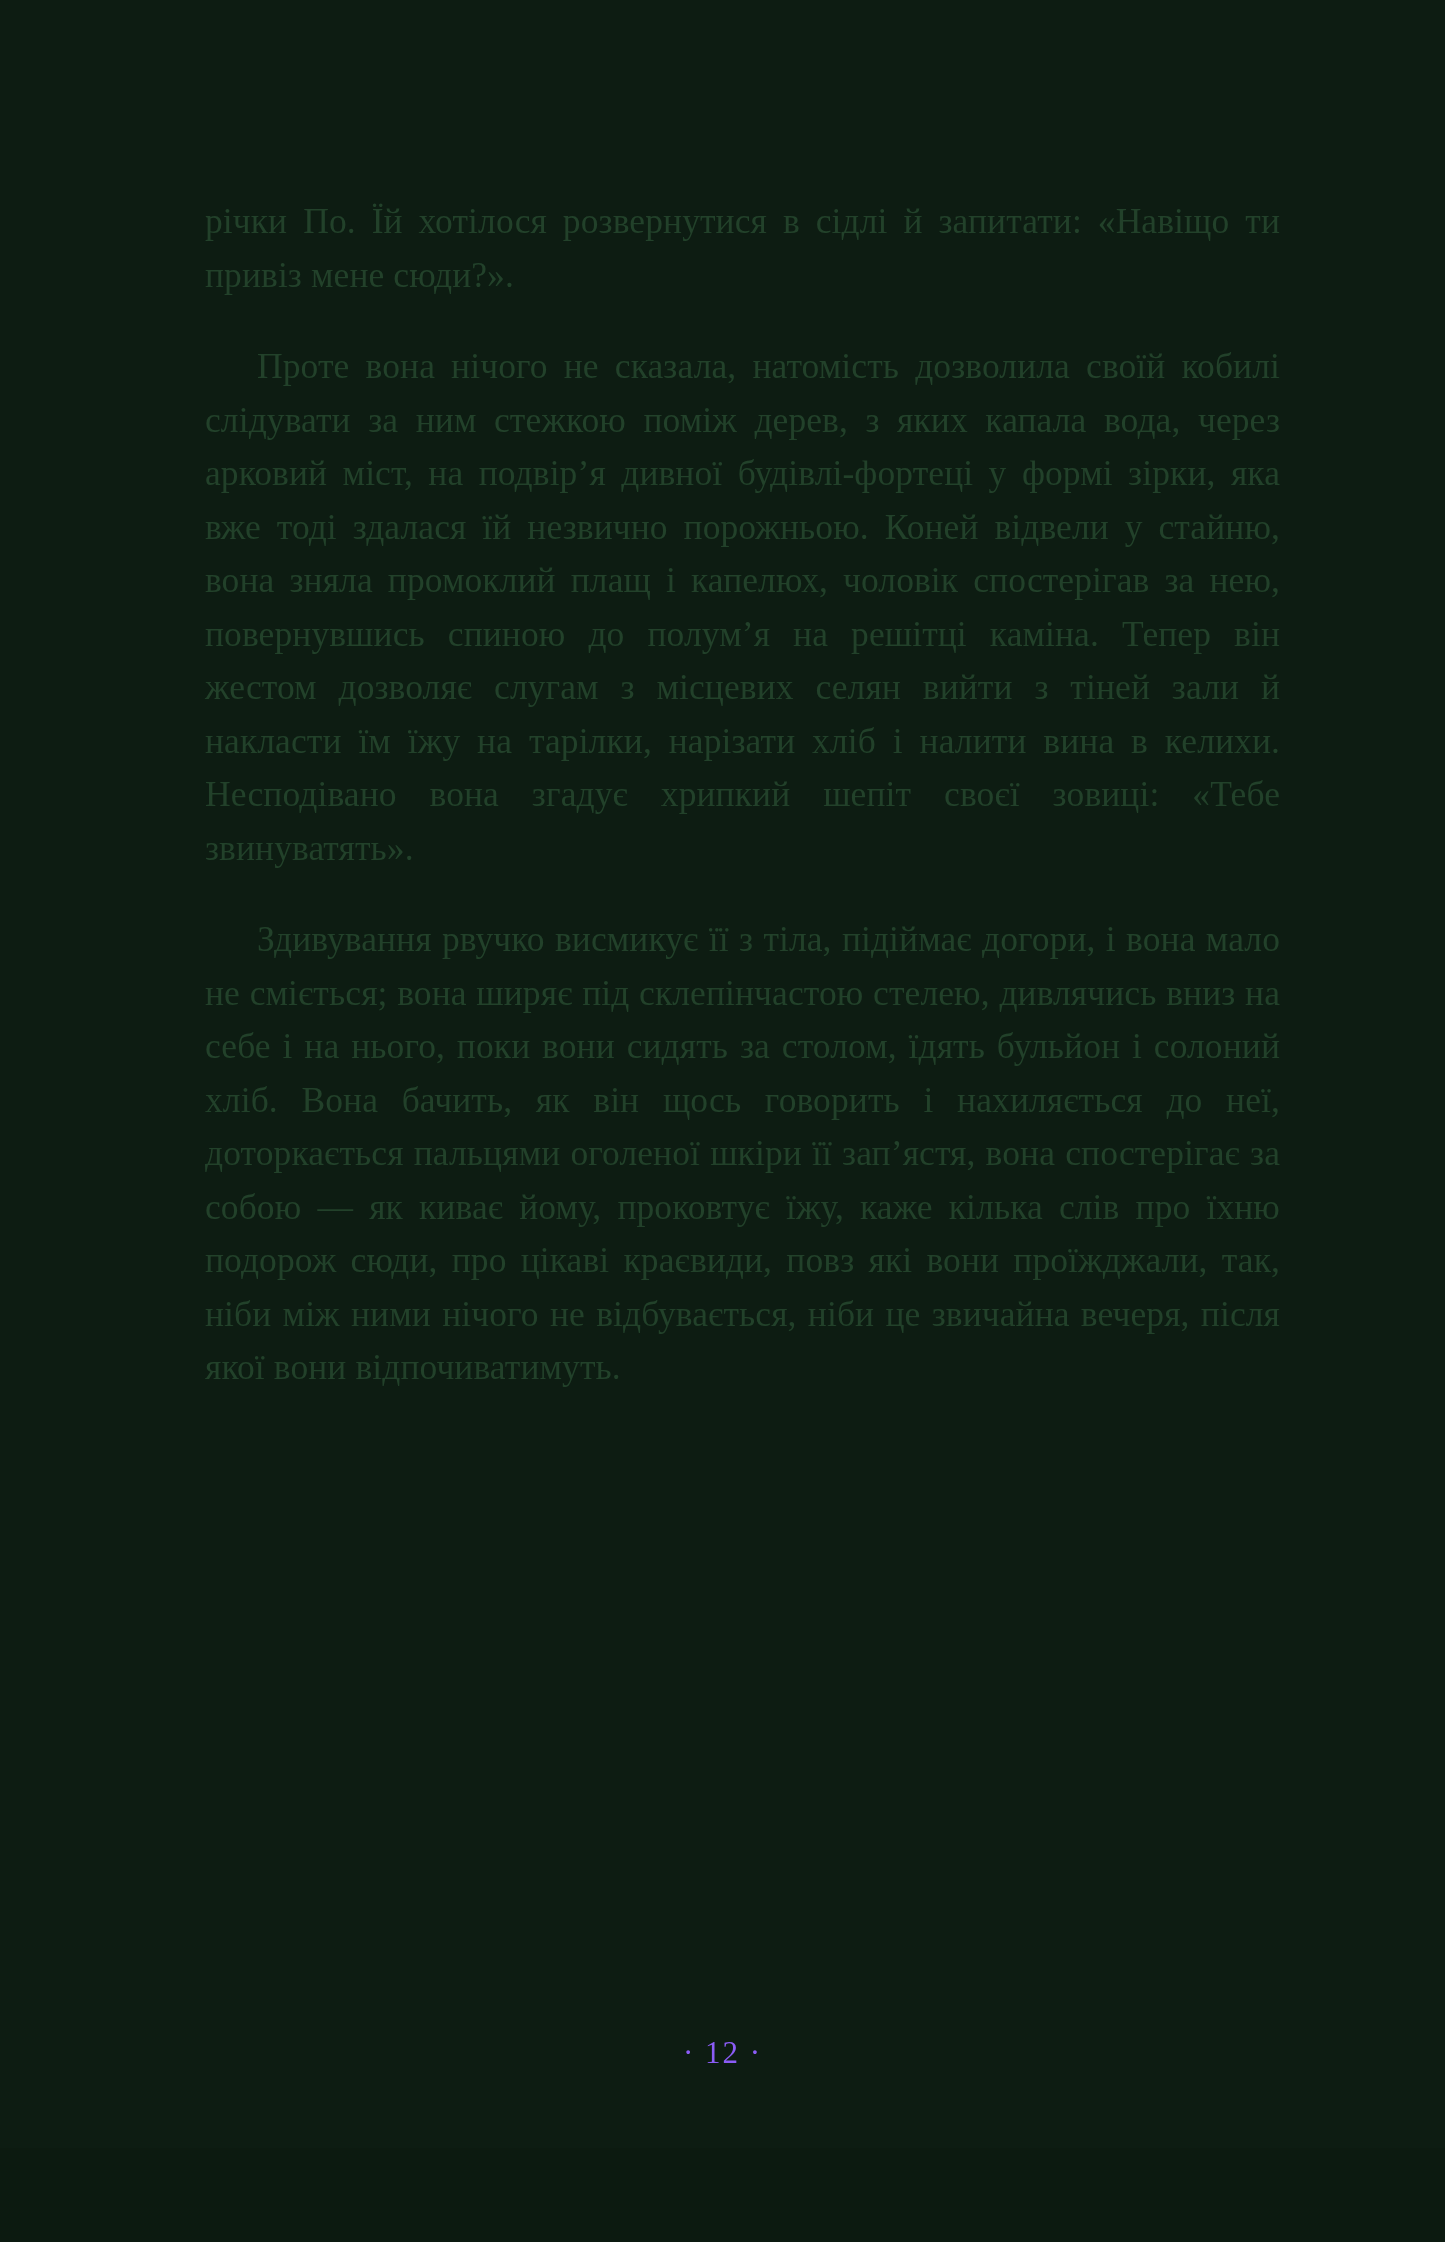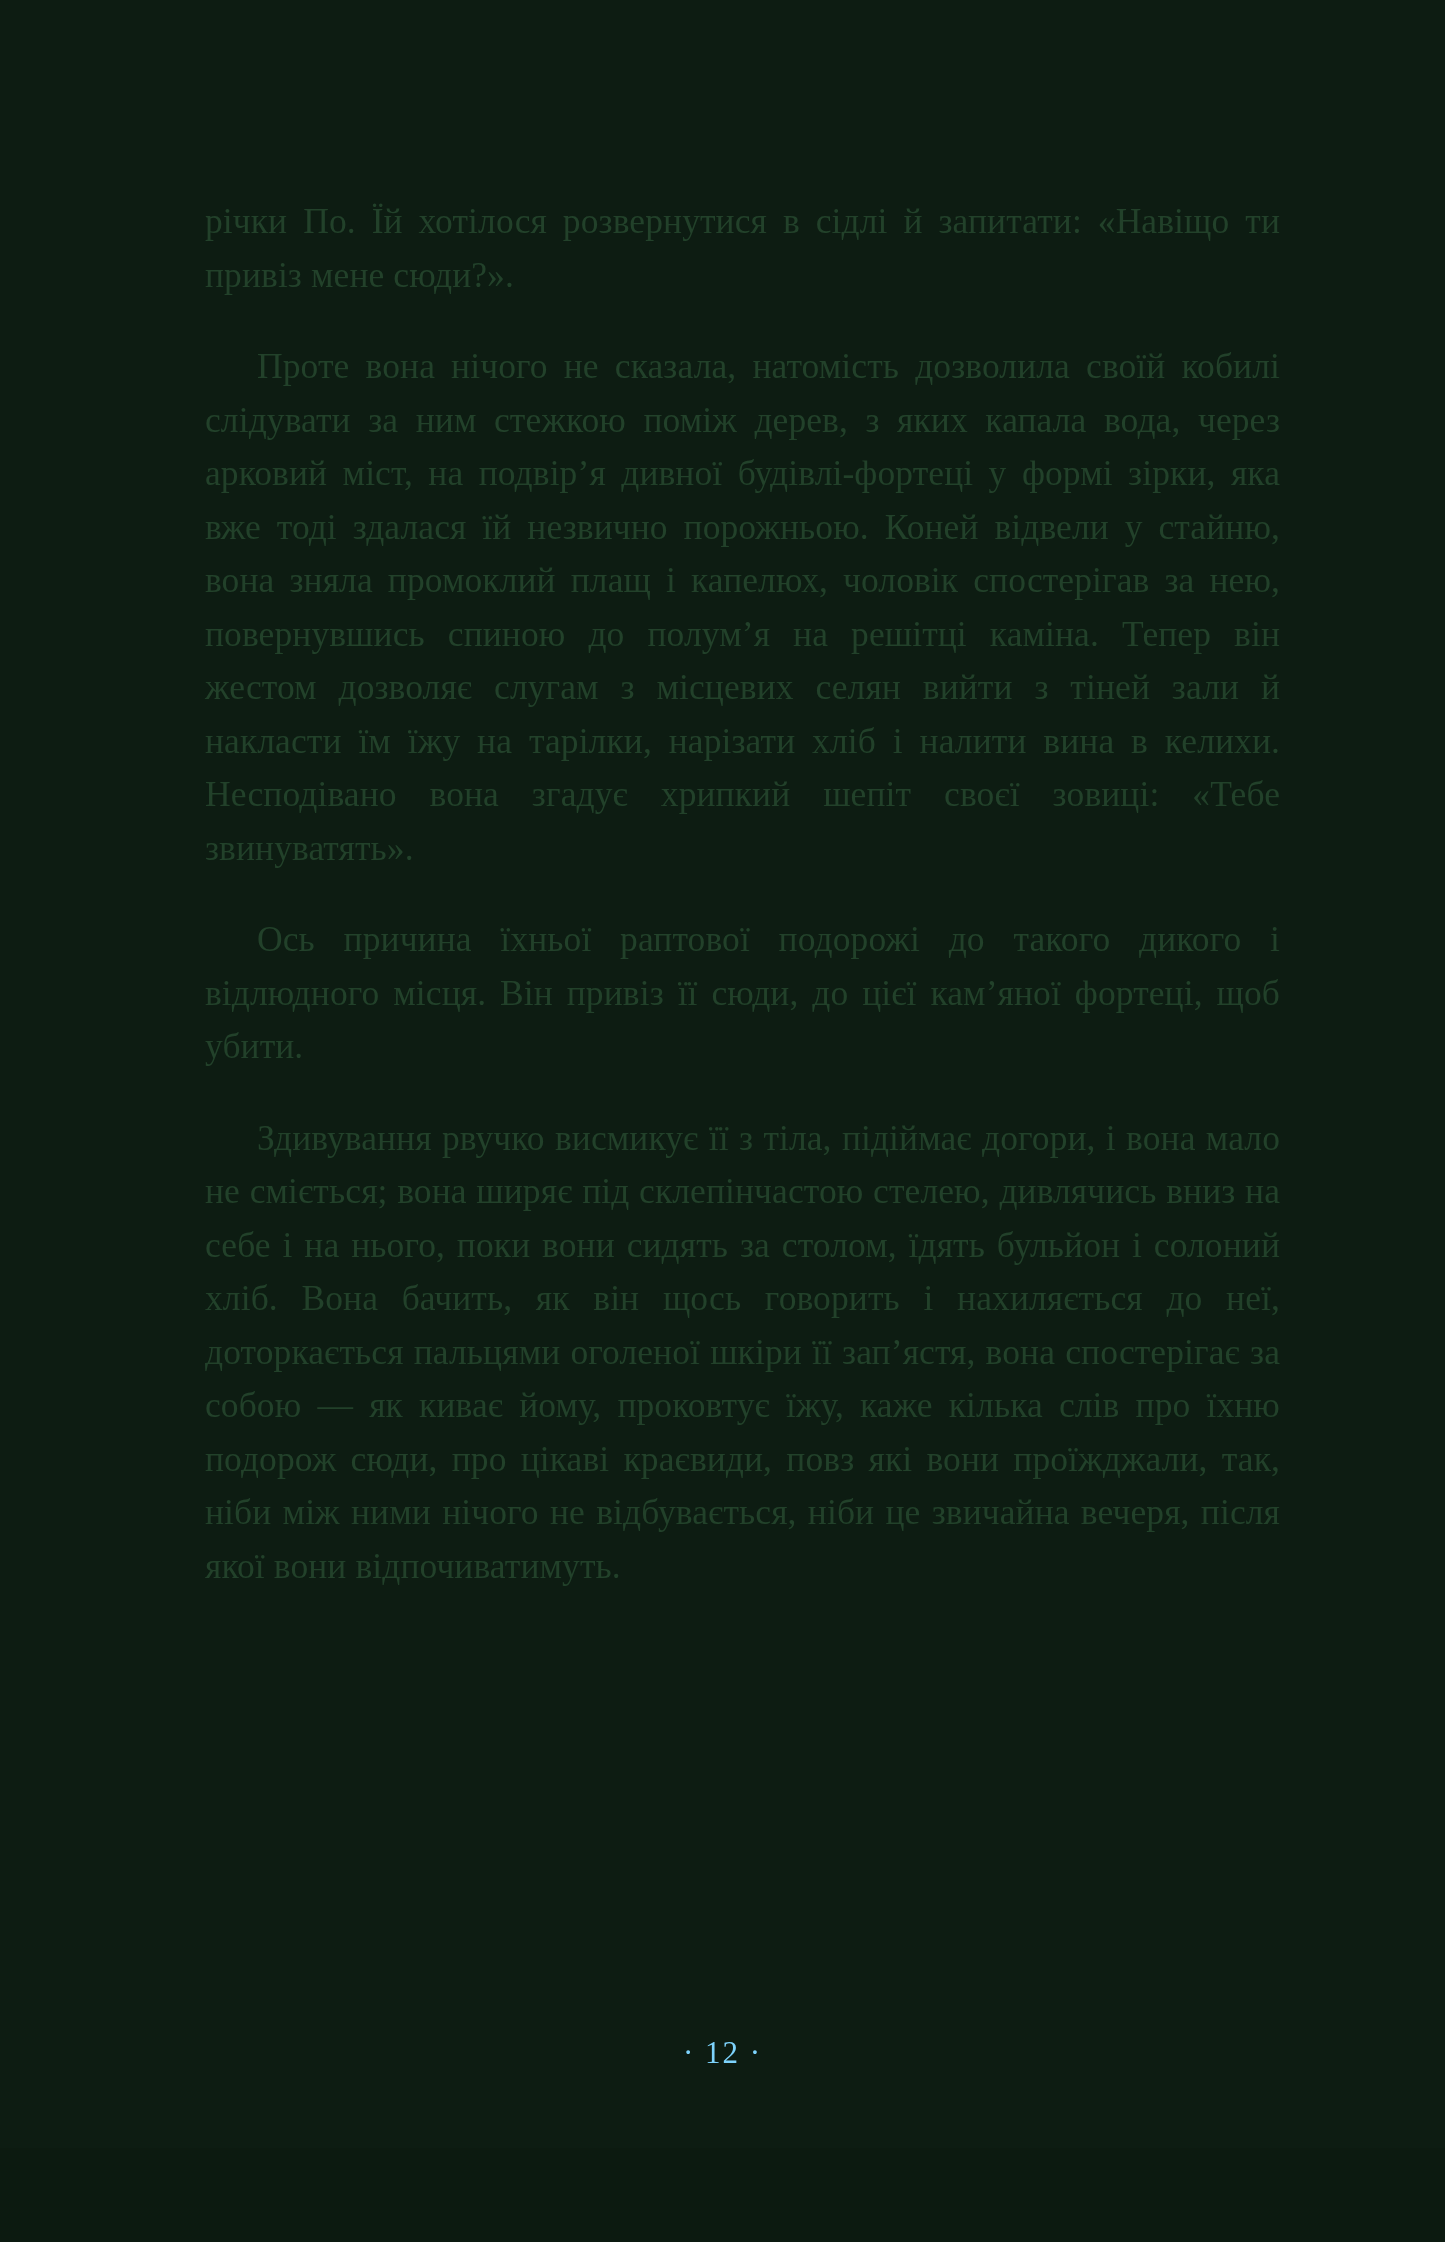--- a/index.html
+++ b/index.html
@@ -44,32 +44,31 @@
   .body-text p.indent {
     text-indent: 52px;
     margin-top: 38px;
   }
   .folio {
     position: absolute;
     left: 0;
     top: 2035px;
     width: 1445px;
     text-align: center;
-    color: #7dd3fc;
+    color: #8b5cf6;
     font-size: 31px;
     font-family: "Liberation Serif", serif;
     letter-spacing: 2px;
   }
 </style>
 </head>
 <body>
 
 <div class="page">
   <div class="page-inner">
     <div class="body-text">
       <p>річки По. Їй хотілося розвернутися в сідлі й запитати: «Навіщо ти привіз мене сюди?».</p>
       <p class="indent">Проте вона нічого не сказала, натомість дозволила своїй кобилі слідувати за ним стежкою поміж дерев, з яких капала вода, через арковий міст, на подвір’я дивної будівлі-фортеці у формі зірки, яка вже тоді здалася їй незвично порожньою. Коней відвели у стайню, вона зняла промоклий плащ і капелюх, чоловік спостерігав за нею, повернувшись спиною до полум’я на решітці каміна. Тепер він жестом дозволяє слугам з місцевих селян вийти з тіней зали й накласти їм їжу на тарілки, нарізати хліб і налити вина в келихи. Несподівано вона згадує хрипкий шепіт своєї зовиці: «Тебе звинуватять».</p>
-      <p class="indent">Ось причина їхньої раптової подорожі до такого дикого і відлюдного місця. Він привіз її сюди, до цієї кам’яної фортеці, щоб убити.</p>
       <p class="indent">Здивування рвучко висмикує її з тіла, підіймає догори, і вона мало не сміється; вона ширяє під склепінчастою стелею, дивлячись вниз на себе і на нього, поки вони сидять за столом, їдять бульйон і солоний хліб. Вона бачить, як він щось говорить і нахиляється до неї, доторкається пальцями оголеної шкіри її зап’ястя, вона спостерігає за собою — як киває йому, проковтує їжу, каже кілька слів про їхню подорож сюди, про цікаві краєвиди, повз які вони проїжджали, так, ніби між ними нічого не відбувається, ніби це звичайна вечеря, після якої вони відпочиватимуть.</p>
     </div>
   </div>
   <div class="folio">· 12 ·</div>
 </div>
 
 </body></html>

